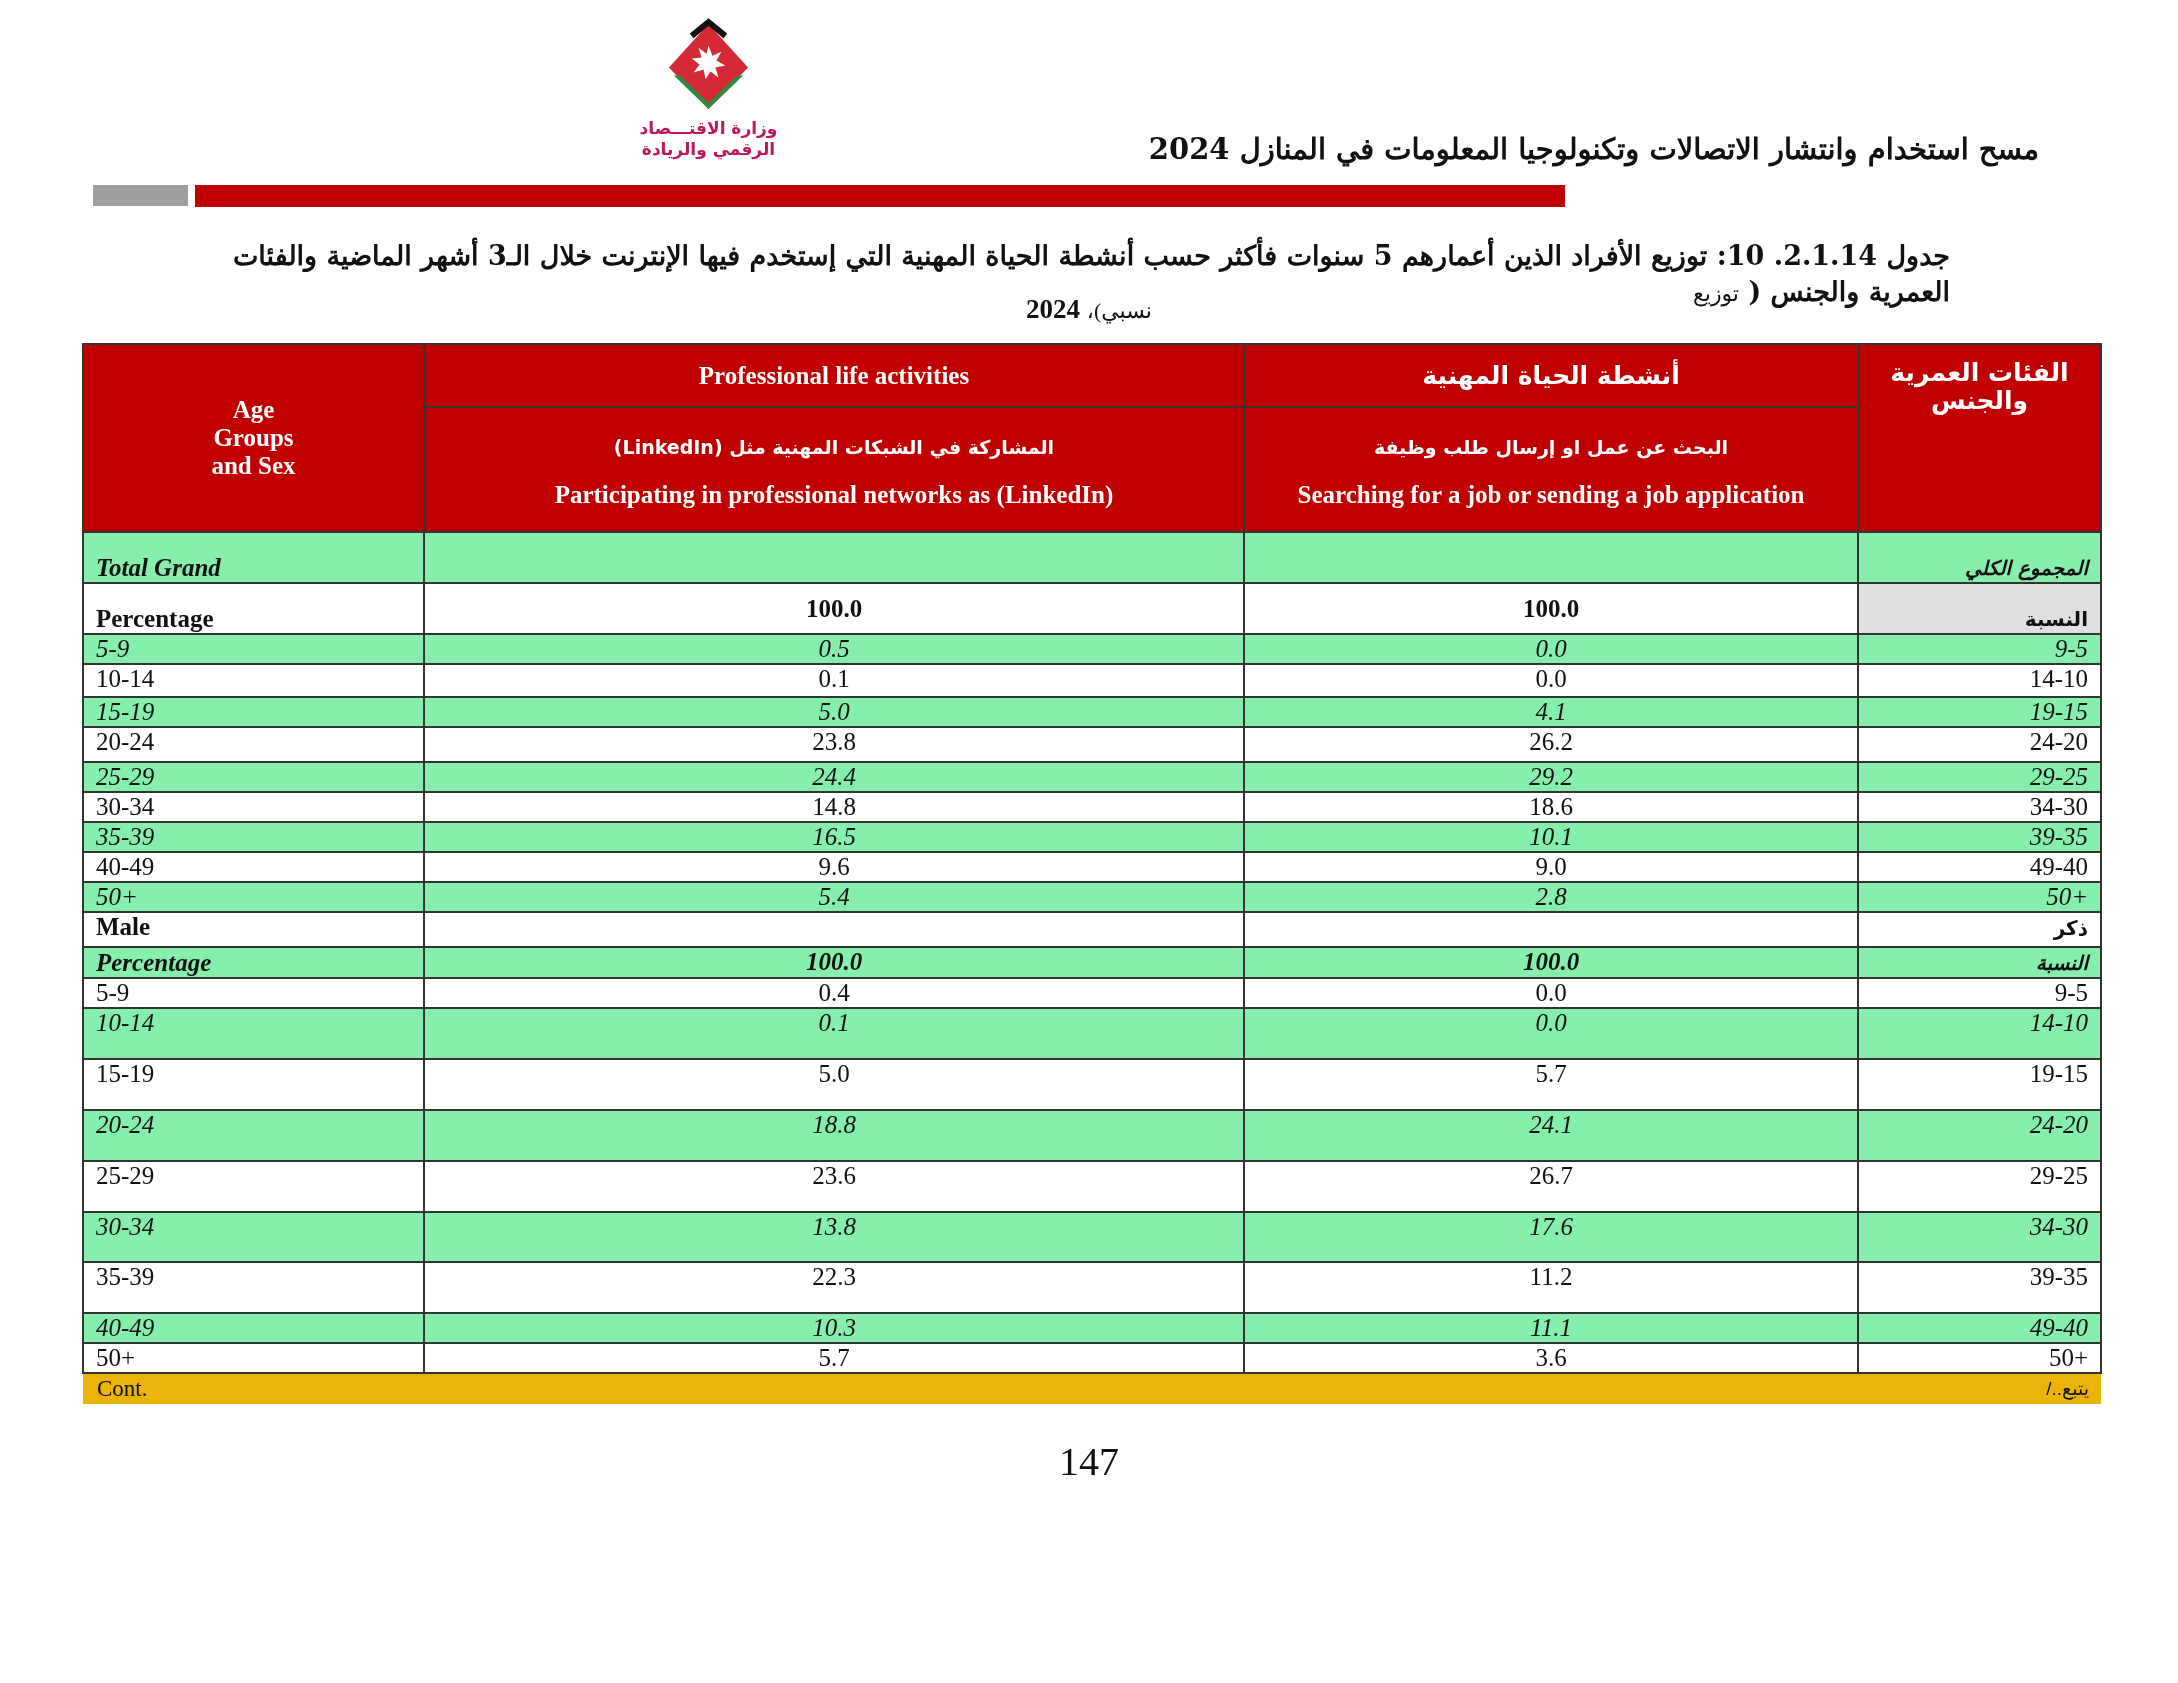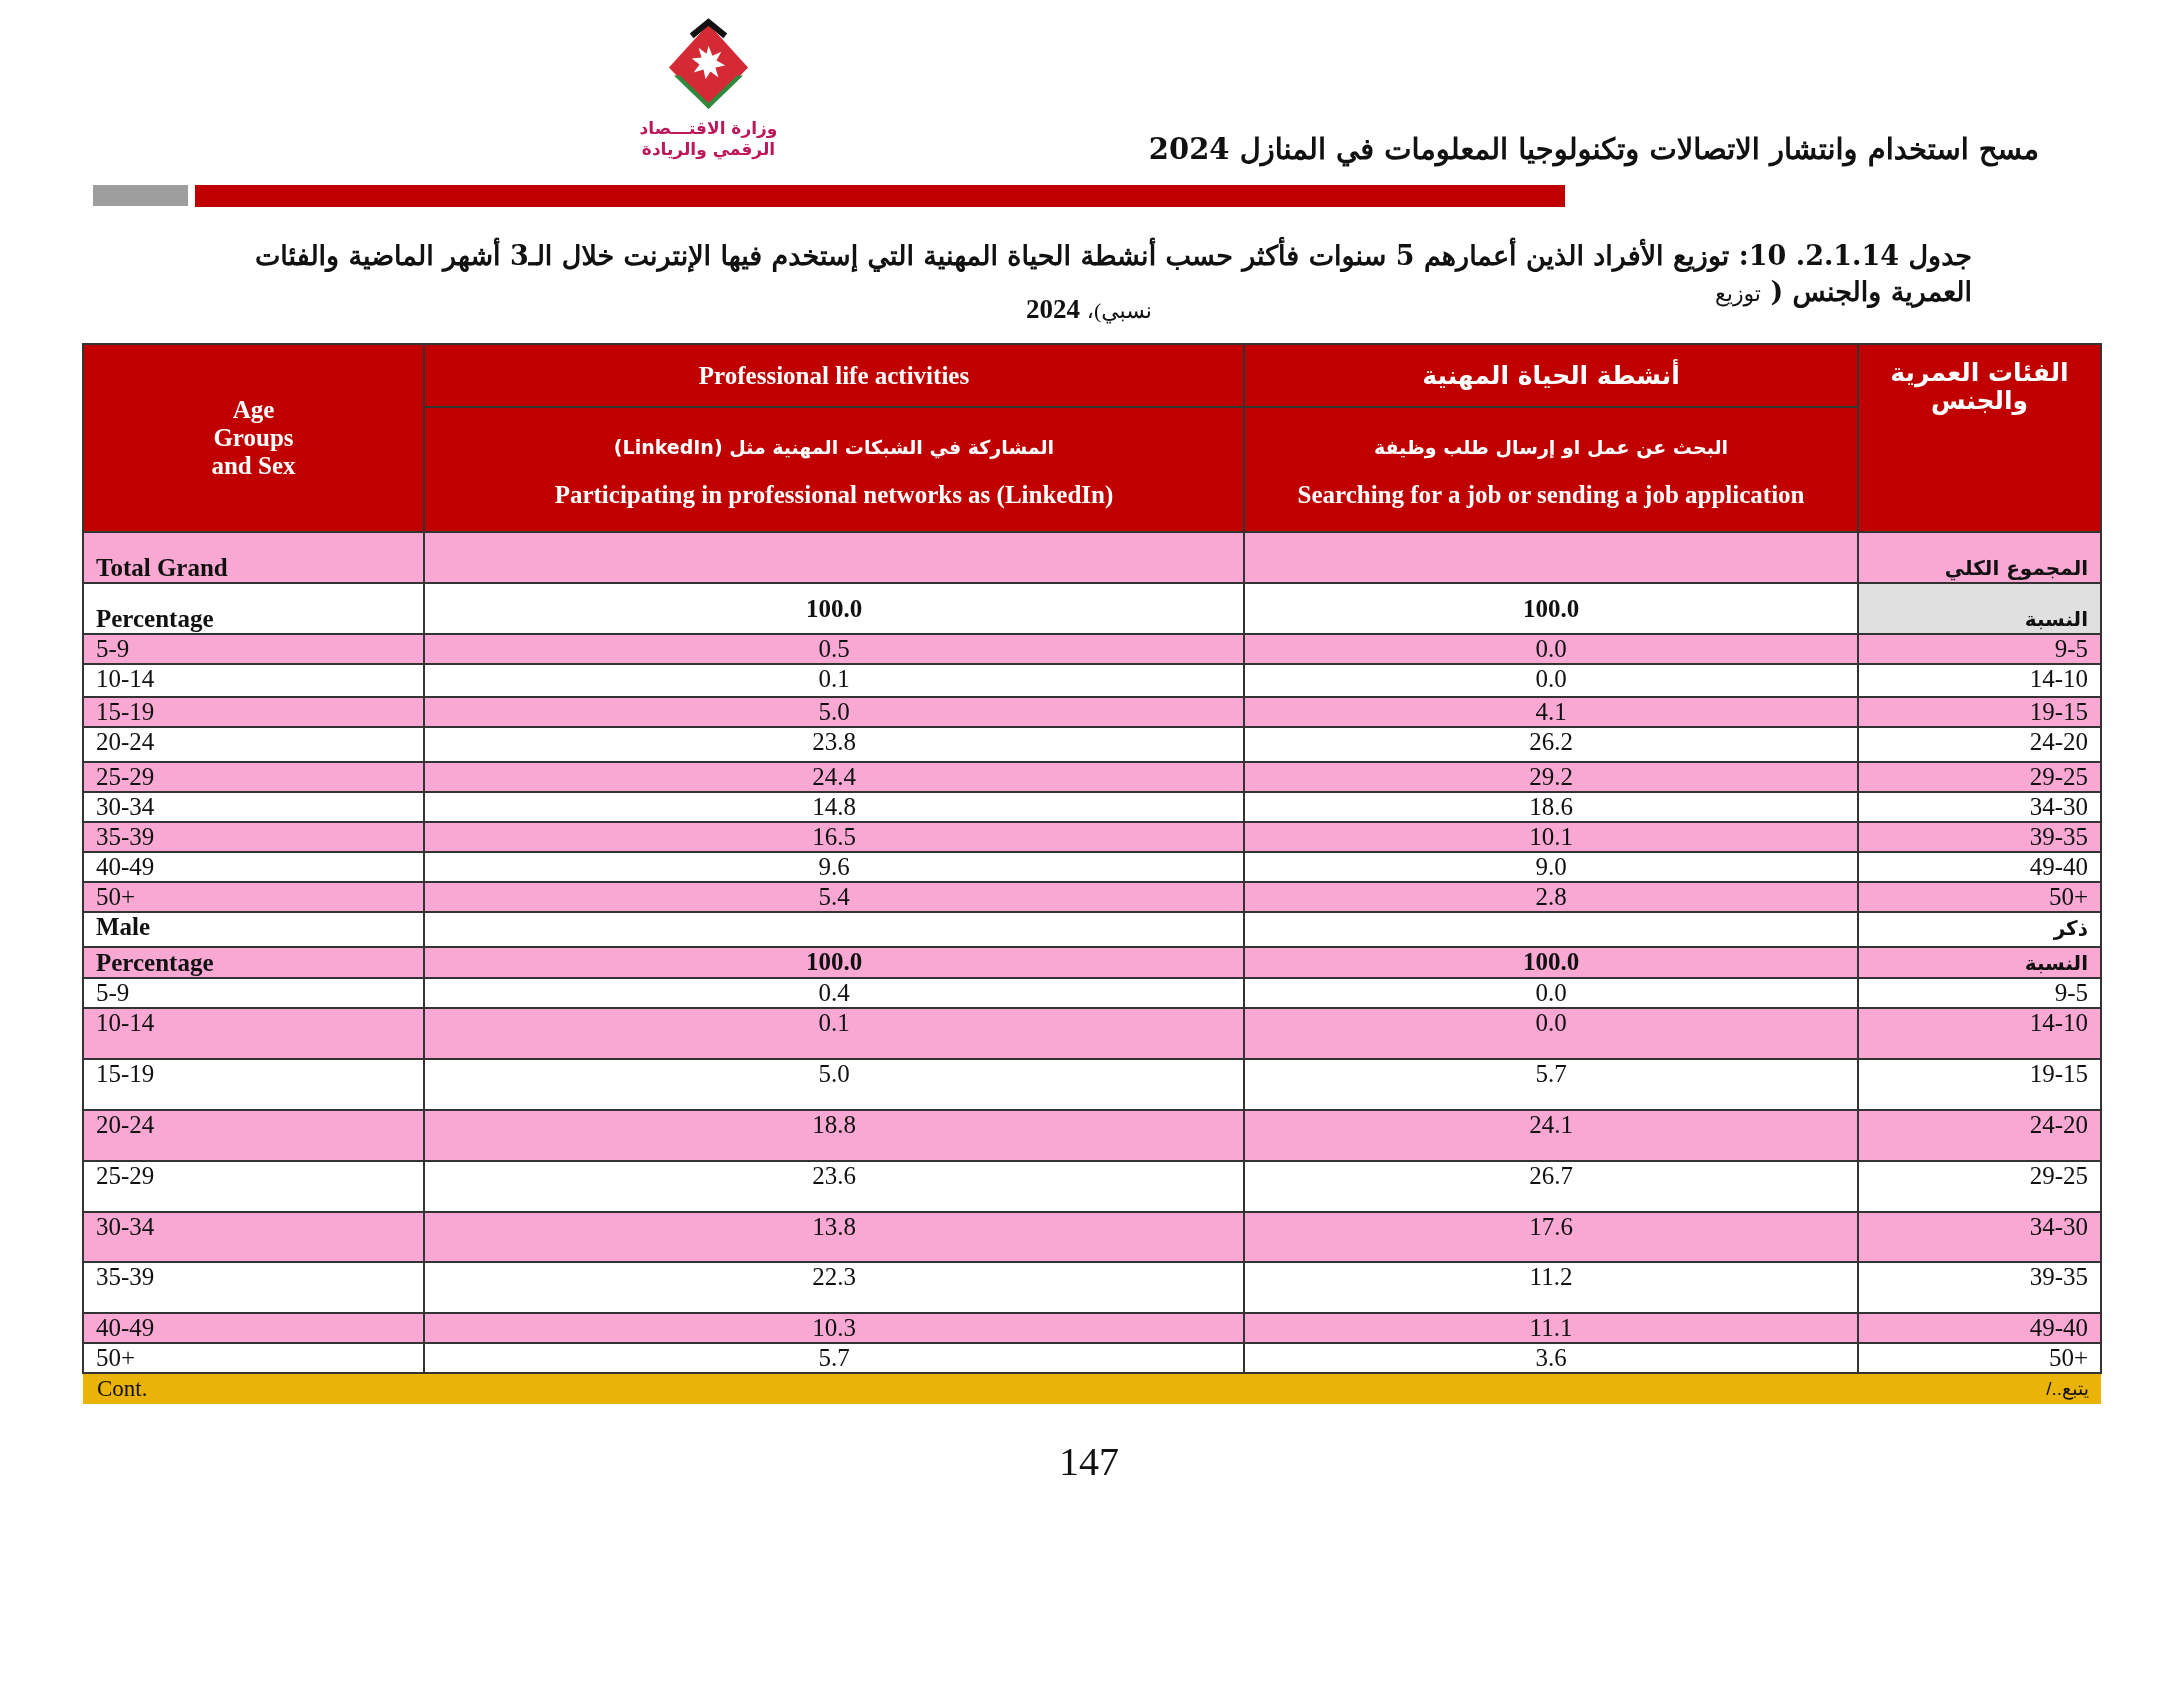--- a/index.html
+++ b/index.html
@@ -3,37 +3,37 @@
 <meta charset="utf-8">
 <style>
   html, body { margin:0; padding:0; background:#ffffff; }
   body { width:2178px; height:1683px; position:relative; font-family:"Liberation Serif","DejaVu Serif",serif; color:#111; overflow:hidden; }
   .logo { position:absolute; left:634px; top:18px; width:149px; height:144px; }
   .logo svg { display:block; margin:0 auto; }
   .logo-text { text-align:center; font-family:"DejaVu Sans",sans-serif; font-weight:bold; font-size:17px; line-height:19px; color:#be185d; direction:rtl; margin-top:2px; }
   .survey-title { position:absolute; right:139px; top:132px; font-size:29px; font-weight:bold; direction:rtl; font-family:"DejaVu Serif",serif; }
   .bar-gray { position:absolute; left:93px; top:185px; width:95px; height:21px; background:#9e9e9e; }
   .bar-red { position:absolute; left:195px; top:185px; width:1370px; height:22px; background:#c00000; }
-  .table-title { position:absolute; left:198px; right:206px; top:238px; direction:rtl; text-align:right; font-size:27px; font-weight:bold; font-family:"DejaVu Serif",serif; line-height:36px; }
+  .table-title { position:absolute; left:198px; right:228px; top:238px; direction:rtl; text-align:right; font-size:27px; font-weight:bold; font-family:"DejaVu Serif",serif; line-height:36px; }
   .table-title .small { font-weight:normal; font-size:22px; }
   .table-title2 { position:absolute; left:0; right:0; top:294px; text-align:center; font-size:27px; font-weight:bold; direction:rtl; }
   .table-title2 .small { font-weight:normal; font-size:22px; }
 
   table.data { position:absolute; left:82px; top:343px; width:2017px; border-collapse:collapse; table-layout:fixed; }
   table.data td, table.data th { border:2px solid #333; padding:0 12px; font-size:25px; line-height:28px; }
   th.hdr { background:#c00000; color:#fff; font-weight:bold; font-size:24px; }
   .hdr-age { text-align:center; vertical-align:middle; line-height:50px; }
   .hdr-ar { font-family:"DejaVu Sans",sans-serif; font-size:19px; direction:rtl; }
   td.lbl { text-align:left; vertical-align:bottom; }
   td.val { text-align:center; vertical-align:top; }
   td.arl { text-align:right; direction:rtl; vertical-align:bottom; }
   td.arl.top { vertical-align:top; }
   td.lbl.top { vertical-align:top; }
   .bold { font-weight:bold; }
-  tr.g td { background:#f9a8d4; }
+  tr.g td { background:#86efac;font-style:italic; }
   tr.w td { background:#ffffff; }
   .ar-label { font-family:"DejaVu Sans",sans-serif; font-size:20px; font-weight:bold; }
   tr.cont td { border:none; background:#eab308; height:30px; font-size:23px; }
   .page-num { position:absolute; left:0; right:0; top:1438px; text-align:center; font-size:40px; }
 </style>
 </head>
 <body>
 
 <div class="logo">
   <svg width="89" height="99" viewBox="0 0 90 100">

